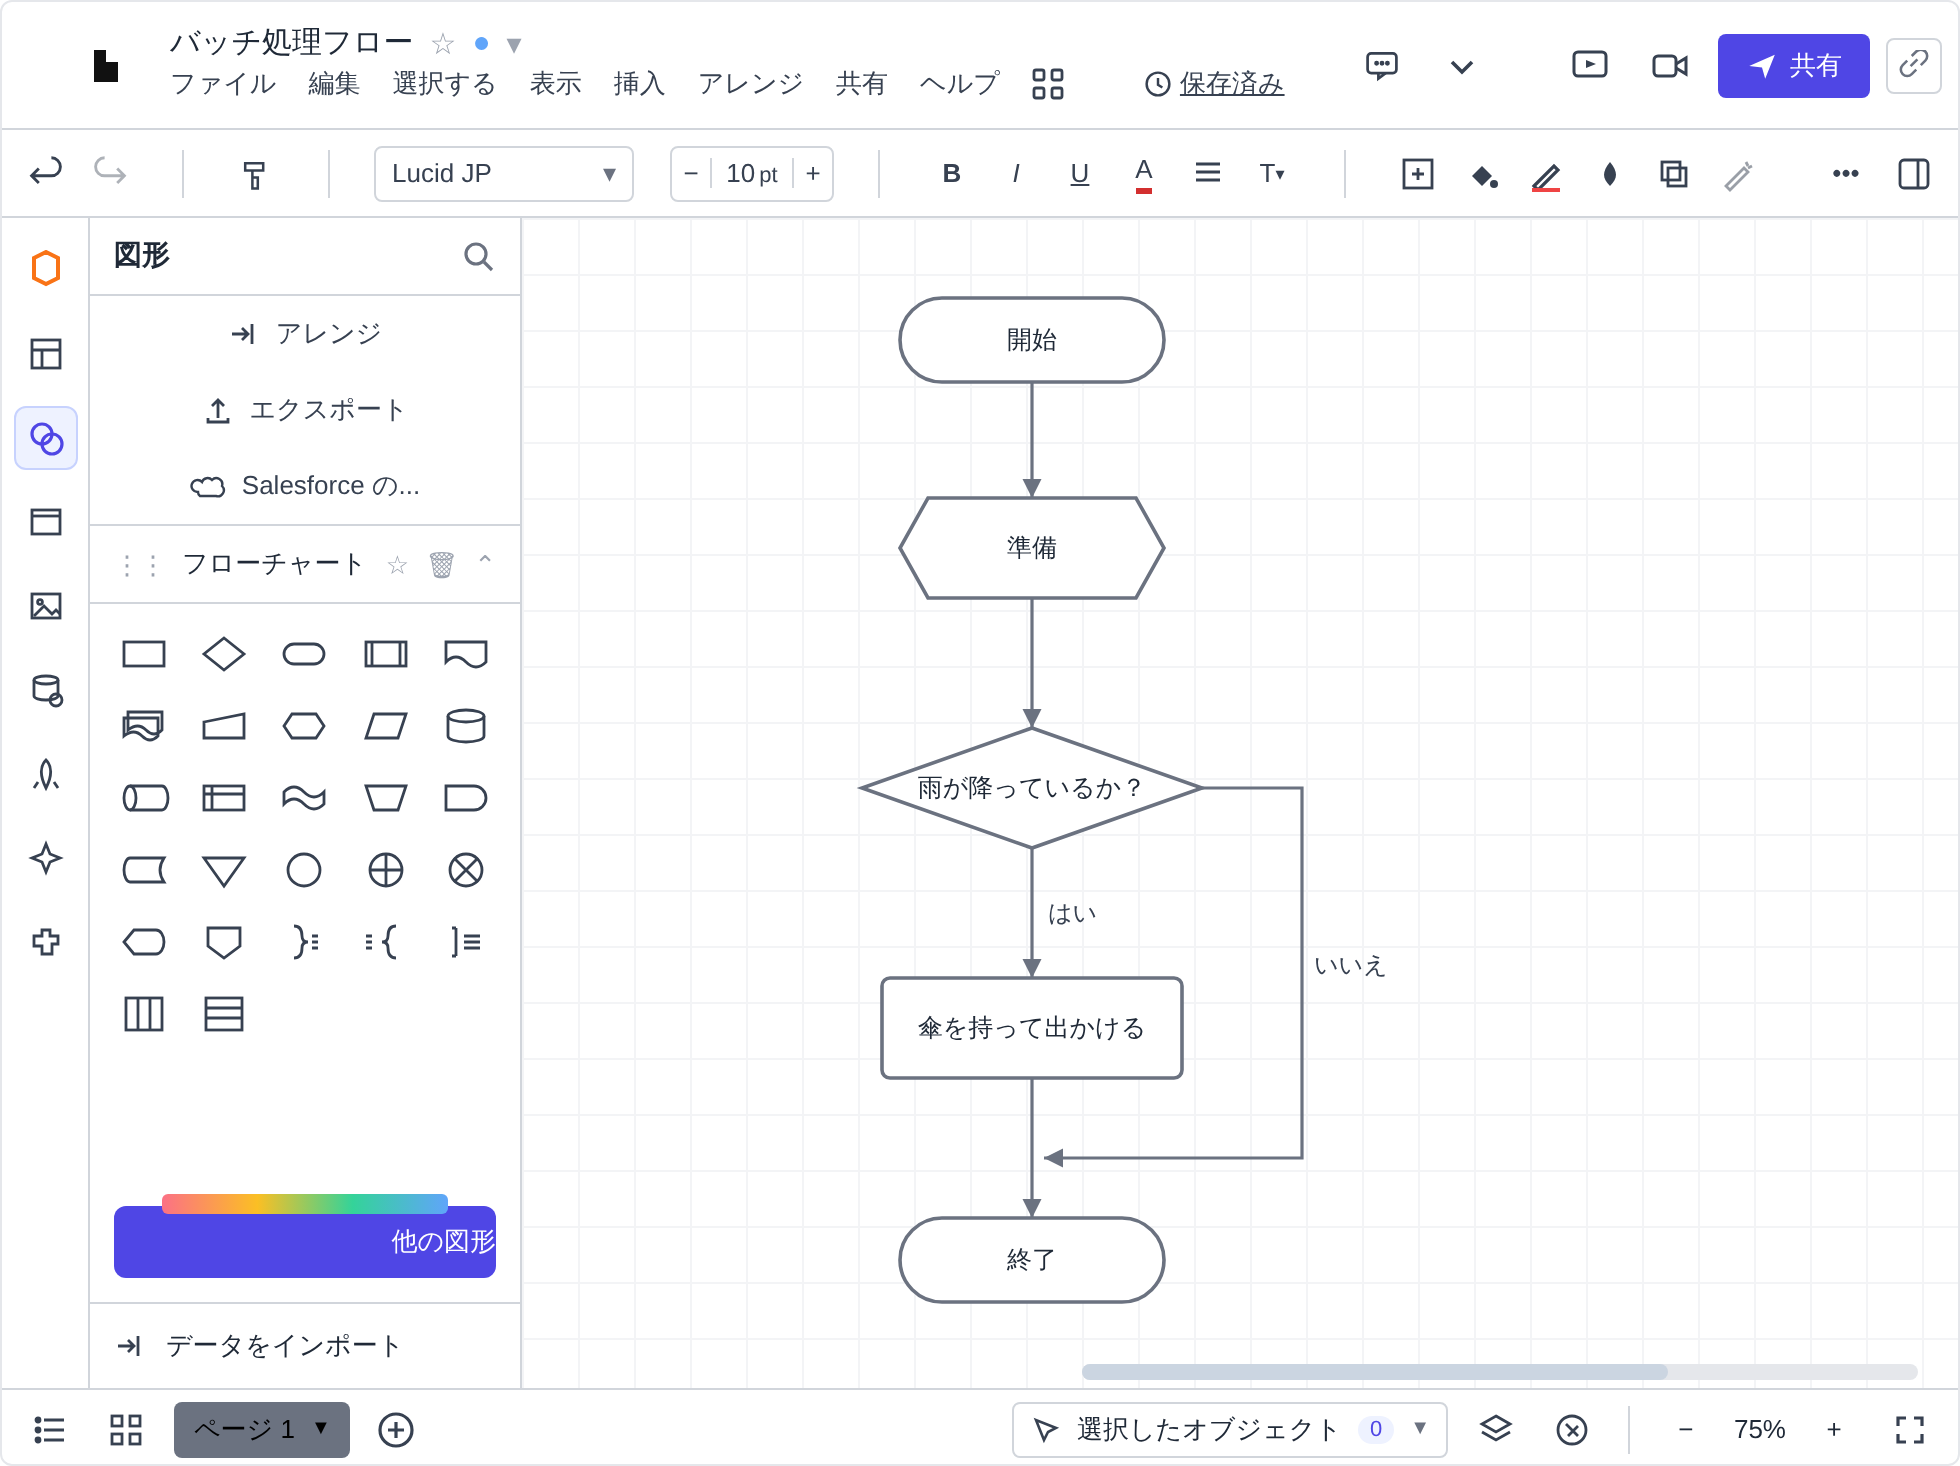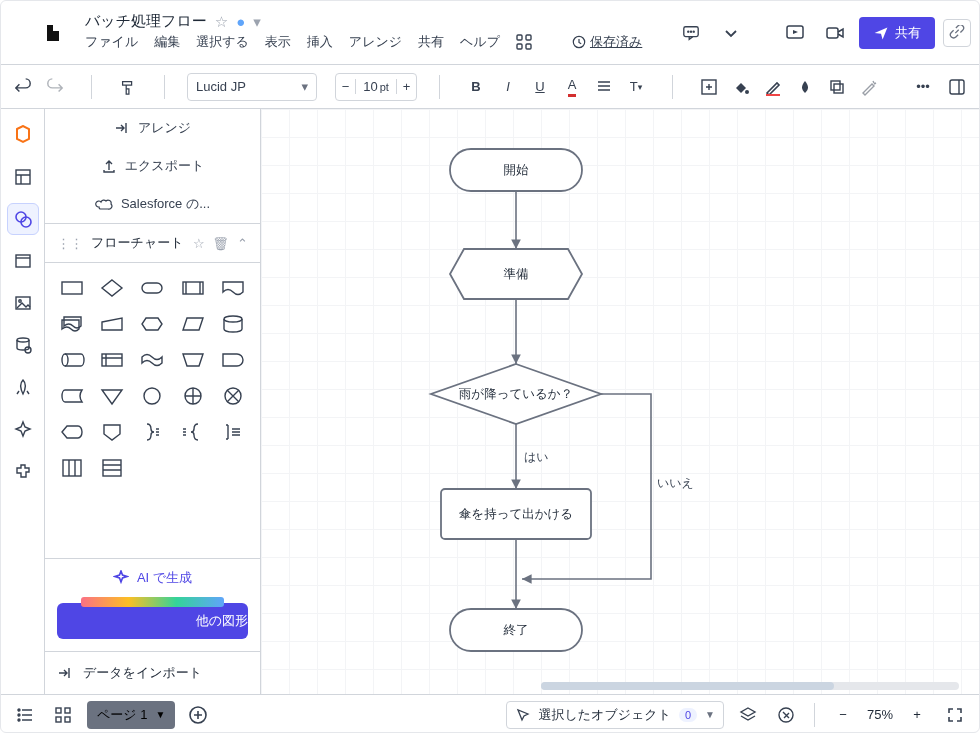--- a/index.html
+++ b/index.html
@@ -445,20 +445,29 @@
         </svg>
       </div>
     <div class="ritem">
         <svg width="18" height="18" viewBox="0 0 18 18" fill="none" stroke="#374151" stroke-width="1.4">
           <path d="M7 3 H11 V6 H15 V10 H12 V15 H7 V11 H3 V6 H7 Z"></path>
         </svg>
       </div>
   </div>
 
   <div class="side">
+    <div class="side-head">
+      <span>図形</span>
+      <span class="search">
+          <svg width="18" height="18" viewBox="0 0 18 18" fill="none" stroke="#6b7280" stroke-width="1.6">
+            <circle cx="8" cy="8" r="5"></circle>
+            <path d="M12 12 L16 16"></path>
+          </svg>
+        </span>
+    </div>
     <div class="side-scroll">
       <div class="side-link">
         <svg width="16" height="16" viewBox="0 0 16 16" fill="none" stroke="#374151" stroke-width="1.4">
             <path d="M2 8 H10 M7 5 L10 8 L7 11 M12 3 V13"></path>
           </svg>
         <span>アレンジ</span>
       </div>
       <div class="side-link">
         <svg width="16" height="16" viewBox="0 0 16 16" fill="none" stroke="#374151" stroke-width="1.4">
             <path d="M8 12 V3 M5 6 L8 3 L11 6 M3 12 V14 H13 V12"></path>
@@ -635,26 +644,20 @@
               <rect x="4" y="3" width="18" height="16"></rect>
               <path d="M4 8 H22 M4 13 H22"></path>
             </svg>
           </div>
         <div class="shape-cell"></div>
         <div class="shape-cell"></div>
         <div class="shape-cell"></div>
       </div>
     </div>
 
-    <div class="ai-gen">
-      <svg width="16" height="16" viewBox="0 0 16 16" fill="none" stroke="currentColor" stroke-width="1.6">
-          <path d="M8 1 L9.5 5 L14 6.5 L9.5 8 L8 12 L6.5 8 L2 6.5 L6.5 5 Z"></path>
-        </svg>
-      <span>AI で生成</span>
-    </div>
     <div class="more-shapes">
       <span>他の図形</span>
     </div>
     <div class="import-data">
       <svg width="16" height="16" viewBox="0 0 16 16" fill="none" stroke="#374151" stroke-width="1.4">
           <path d="M2 8 H10 M7 5 L10 8 L7 11 M12 3 V13"></path>
         </svg>
       <span>データをインポート</span>
     </div>
   </div>

